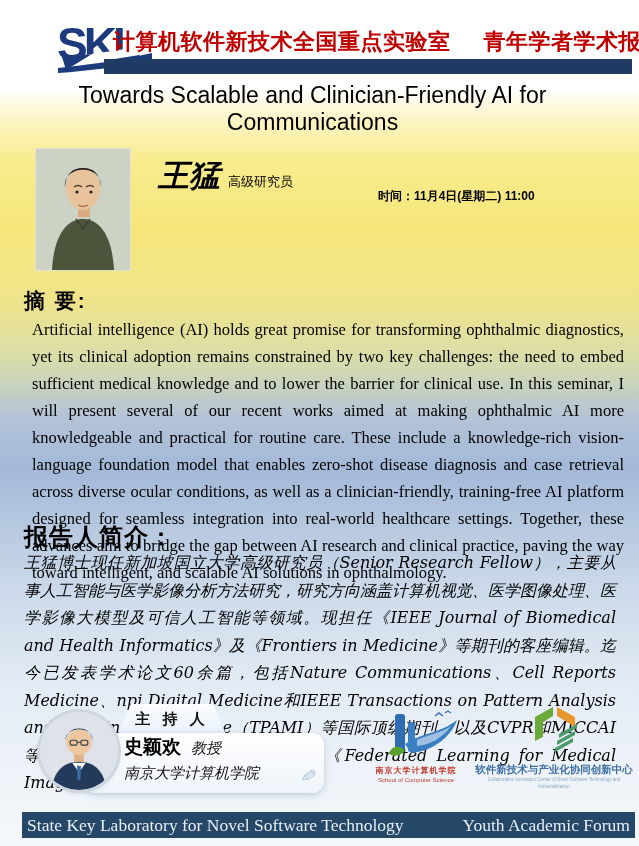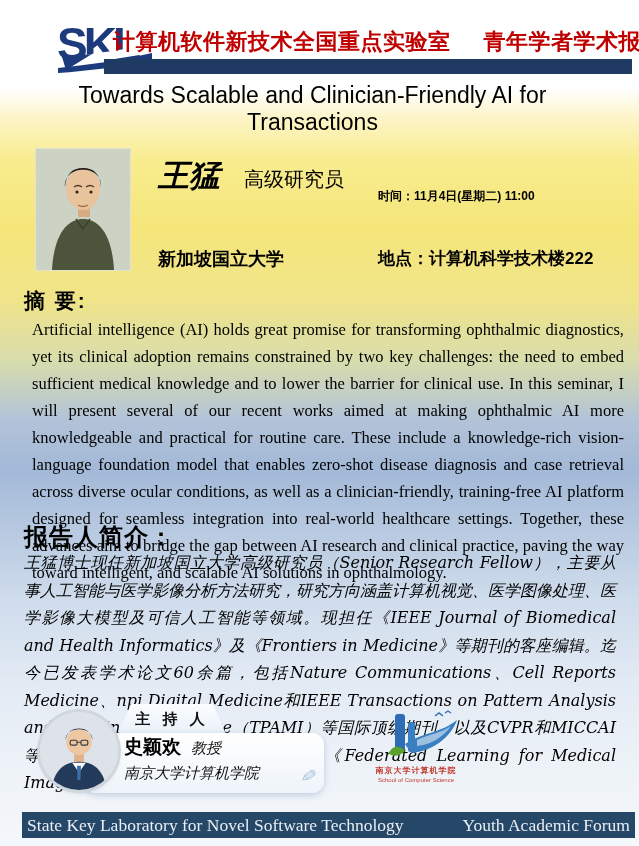--- a/index.html
+++ b/index.html
@@ -35,21 +35,21 @@
     font-size:23px;font-weight:400;color:#000;line-height:27px;
   }
 
   
   .speaker-photo{left:36px;top:149px;width:94px;height:121px;box-shadow:0 0 0 1px #e5e2cf;}
   .speaker-name-row{left:158px;top:155px;white-space:nowrap;}
   .speaker-name{
     font-family:"DejaVu Serif","Liberation Serif",serif;
     font-style:italic;font-weight:bold;font-size:31px;color:#000;
   }
-  .speaker-title{font-size:20px;color:#000;margin-left:24px;font-weight:500;}
+  .speaker-title{font-size:13px;color:#000;margin-left:8px;font-weight:500;}
   .time-line{left:378px;top:188px;font-size:12px;font-weight:bold;color:#000;white-space:nowrap;}
   .speaker-affiliation{left:158px;top:247px;font-size:18px;font-weight:bold;color:#000;}
   .location-line{left:378px;top:247px;font-size:17px;font-weight:bold;color:#000;white-space:nowrap;}
 
   
   .abstract-heading{left:24px;top:287px;font-size:21px;font-weight:bold;color:#000;letter-spacing:2px;}
   .abstract-body{
     left:32px;top:316px;width:592px;
     font-family:"Liberation Serif",serif;
     font-size:16.5px;line-height:27px;color:#000;
@@ -131,21 +131,21 @@
       <path d="M4,37 L34,34 L8,50 Z" fill="#1d3a7c"></path>
     </svg>
   </div>
   <div class="abs masthead-title">
     <span>计算机软件新技术全国重点实验室</span><span class="event-name">青年学者学术报告</span>
   </div>
   <div class="abs masthead-bar"></div>
 
   <div class="abs talk-title">
     <div>Towards Scalable and Clinician-Friendly AI for</div>
-    <div>Transactions</div>
+    <div>Communications</div>
   </div>
 
   <div class="abs speaker-photo">
     <svg viewBox="0 0 94 121" width="94" height="121" aria-hidden="true">
       <rect x="0" y="0" width="94" height="121" fill="#ccd2c4"></rect>
       <rect x="42" y="52" width="12" height="16" fill="#d9ab83"></rect>
       <ellipse cx="47" cy="40" rx="17" ry="21" fill="#e9c39c"></ellipse>
       <path d="M29,38 C 27,15 67,15 65,38 C 64,25 58,19 47,19 C 36,19 30,25 29,38 Z" fill="#201d1a"></path>
       <path d="M38,38 q4,-3 8,0" stroke="#4a3a2c" stroke-width="1.4" fill="none"></path>
       <path d="M50,38 q4,-3 8,0" stroke="#4a3a2c" stroke-width="1.4" fill="none"></path>
@@ -154,22 +154,20 @@
       <path d="M42,56 q5,3 10,0" stroke="#a3714e" stroke-width="1.4" fill="none"></path>
       <path d="M16,121 C 18,84 32,70 47,70 C 62,70 76,84 78,121 Z" fill="#4c543c"></path>
       <path d="M40,70 L47,80 L54,70" stroke="#3a412d" stroke-width="1.5" fill="none"></path>
     </svg>
   </div>
 
   <div class="abs speaker-name-row">
     <span class="speaker-name">王猛</span><span class="speaker-title">高级研究员</span>
   </div>
   <div class="abs time-line">时间：11月4日(星期二) 11:00</div>
-  <div class="abs speaker-affiliation">新加坡国立大学</div>
-  <div class="abs location-line">地点：计算机科学技术楼222</div>
 
   <div class="abs abstract-heading">摘 要:</div>
   <div class="abs abstract-body">Artificial intelligence (AI) holds great promise for transforming ophthalmic diagnostics, yet its clinical adoption remains constrained by two key challenges: the need to embed sufficient medical knowledge and to lower the barrier for clinical use. In this seminar, I will present several of our recent works aimed at making ophthalmic AI more knowledgeable and practical for routine care. These include a knowledge-rich vision-language foundation model that enables zero-shot disease diagnosis and case retrieval across diverse ocular conditions, as well as a clinician-friendly, training-free AI platform designed for seamless integration into real-world healthcare settings. Together, these advances aim to bridge the gap between AI research and clinical practice, paving the way toward intelligent, and scalable AI solutions in ophthalmology.</div>
 
   <div class="abs bio-heading">报告人简介：</div>
   <div class="abs bio-body">王猛博士现任新加坡国立大学高级研究员（Senior Research Fellow），主要从事人工智能与医学影像分析方法研究，研究方向涵盖计算机视觉、医学图像处理、医学影像大模型及可信人工智能等领域。现担任《IEEE Journal of Biomedical and Health Informatics》及《Frontiers in Medicine》等期刊的客座编辑。迄今已发表学术论文60余篇，包括Nature Communications、Cell Reports Medicine、npj Digital Medicine和IEEE Transactions on Pattern Analysis and Machine Intelligence（TPAMI）等国际顶级期刊，以及CVPR和MICCAI等国际顶级会议，并参与撰写专著《Federated Learning for Medical Imaging》。</div>
 
   <div class="abs host-tab">
     <span>主 持 人</span>
   </div>
@@ -202,19 +200,30 @@
       <path d="M34,34 C 52,22 68,24 86,10 C 80,27 62,41 40,43 Z" fill="#3a7fc1"></path>
       <path d="M46,30 C 58,24 68,24 80,16 C 72,28 58,35 46,36 Z" fill="#ffffff" opacity="0.5"></path>
       <path d="M64,6 l4,-3 l4,3" stroke="#2e6db4" stroke-width="1.5" fill="none"></path>
       <path d="M74,3 l3,-2 l3,2" stroke="#2e6db4" stroke-width="1.2" fill="none"></path>
       <path d="M18,43 C 21,35 30,35 34,41 C 28,47 20,47 18,43 Z" fill="#5aa02c"></path>
     </svg>
     <div class="school-caption-cn">南京大学计算机学院</div>
     <div class="school-caption-en">School of Computer Science</div>
   </div>
 
+  <div class="abs center-logo">
+    <svg viewBox="0 0 54 54" width="54" height="54" aria-hidden="true">
+      <path d="M8,14 L26,4 L26,13 L16,19 L16,34 L8,38 Z" fill="#6aaa3a"></path>
+      <path d="M30,4 L48,14 L48,24 L40,19 L30,13 Z" fill="#e8962e"></path>
+      <path d="M32,31 L50,21 L50,25 L32,35 Z" fill="#4a9a6a"></path>
+      <path d="M30,38 L48,28 L48,32 L30,42 Z" fill="#4a9a6a"></path>
+      <path d="M28,45 L46,35 L46,39 L28,49 Z" fill="#4a9a6a"></path>
+    </svg>
+    <div class="center-caption-cn">软件新技术与产业化协同创新中心</div>
+    <div class="center-caption-en">Collaborative Innovation Center of Novel Software Technology and Industrialization</div>
+  </div>
 
   <div class="abs footer-bar">
     <span>State Key Laboratory for Novel Software Technology</span>
     <span>Youth  Academic Forum</span>
   </div>
 
 </div>
 
 </body></html>

